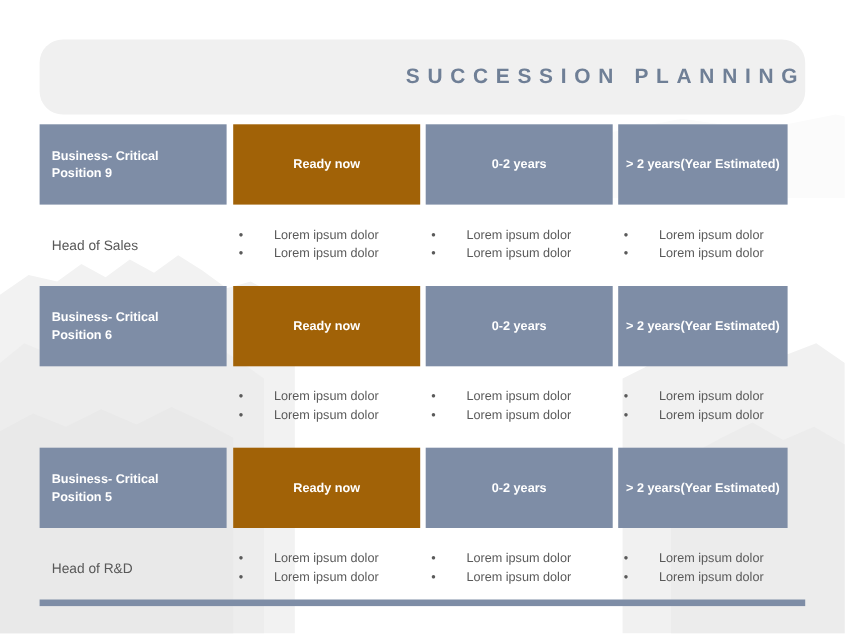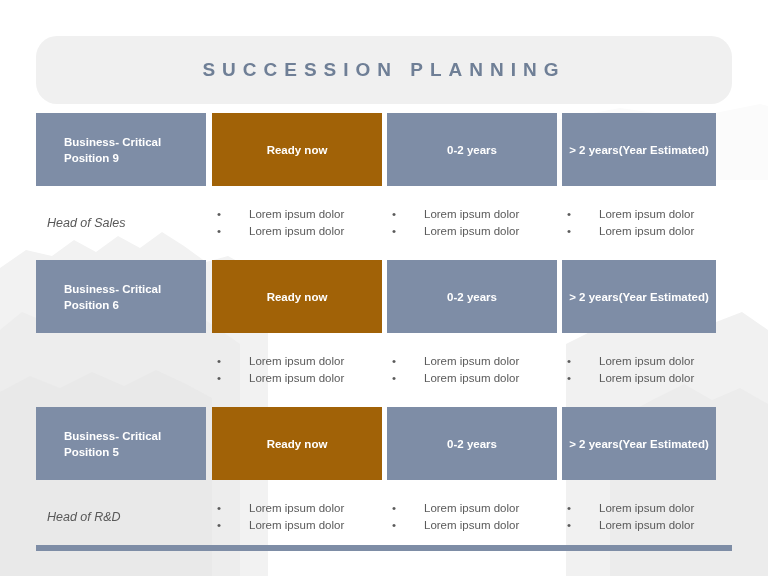--- a/index.html
+++ b/index.html
@@ -33,21 +33,21 @@
   
   .title-band {
     position: absolute;
     left: 36px;
     top: 36px;
     width: 696px;
     height: 68px;
     background: #f0f0f0;
     display: flex;
     align-items: center;
-    justify-content: center;
+    justify-content: flex-end;
     border-radius: 21px;
   }
   .title-text {
     color: #6f7f96;
     font-size: 19px;
     font-weight: bold;
     letter-spacing: 7px;
     white-space: nowrap;
   }
 
@@ -80,21 +80,21 @@
   .cell.grey { background: #7e8da6; }
   .cell.blue { background: #a16207; }
 
   .cell-label {
     color: #ffffff;
     font-size: 11.5px;
     font-weight: bold;
     line-height: 16px;
   }
   .cell.c0 .cell-label {
-    padding-left: 28px;
+    padding-left: 11px;
     text-align: left;
   }
   .cell.c1 .cell-label,
   .cell.c2 .cell-label,
   .cell.c3 .cell-label {
     width: 100%;
     text-align: center;
   }
 
   
@@ -113,21 +113,20 @@
   .bcell.c0 { left: 0px;   width: 170px; }
   .bcell.c1 { left: 176px; width: 170px; }
   .bcell.c2 { left: 351px; width: 170px; }
   .bcell.c3 { left: 526px; width: 170px; }
 
   .role-label {
     padding-left: 11px;
     color: #585858;
     font-size: 12.5px;
     line-height: 17px;
-    font-style: italic;
   }
 
   .bullets {
     list-style: none;
     margin: 0;
     padding: 0 0 0 5px;
     width: 100%;
   }
   .bullets li {
     position: relative;

